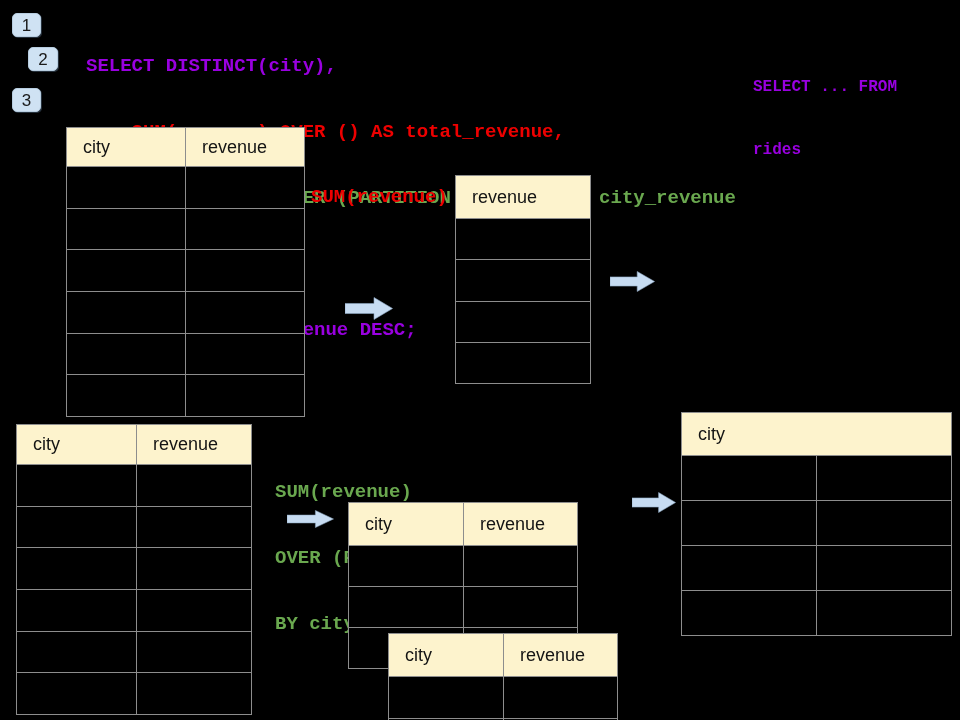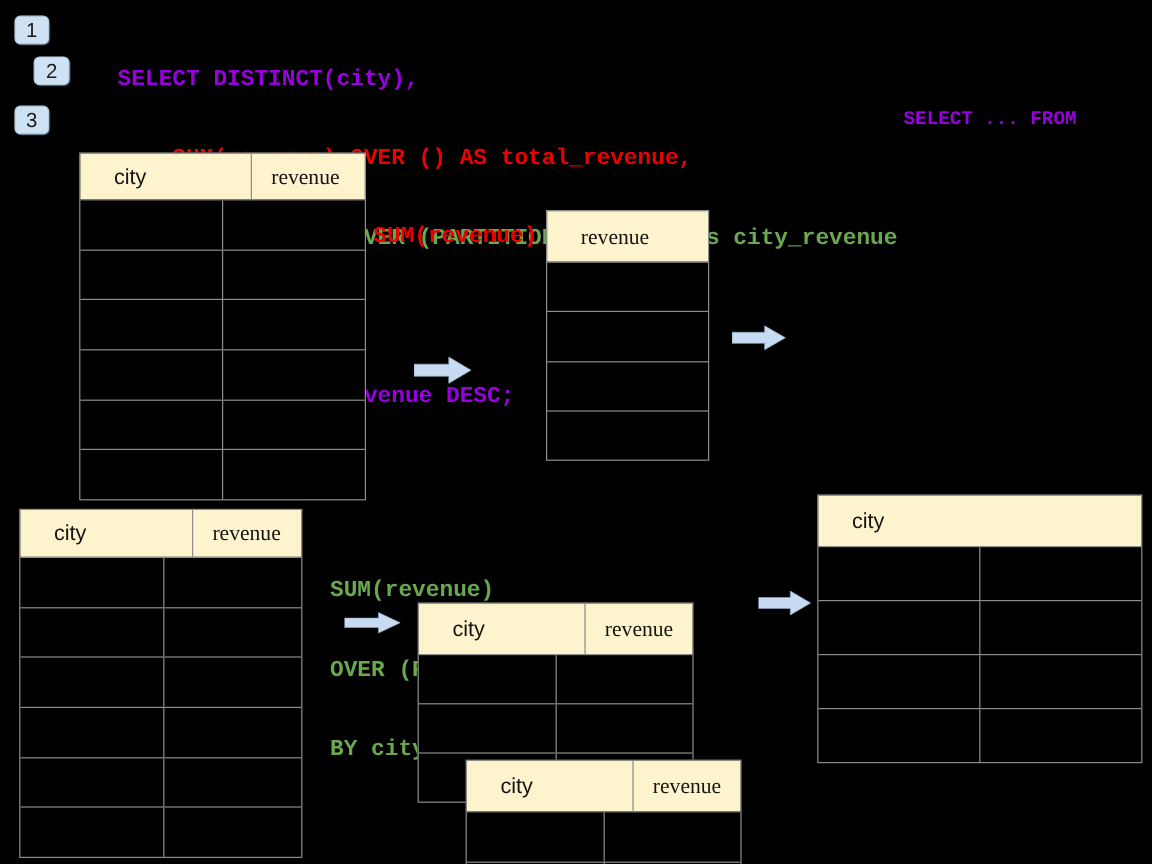--- a/index.html
+++ b/index.html
@@ -14,39 +14,39 @@
     display:flex;align-items:center;justify-content:center;
     font:400 17px/17px "Liberation Sans",sans-serif;color:#1a1a1a;
     box-sizing:border-box;
   }
   
   .code{
     position:absolute;white-space:pre;
     font-family:"Liberation Mono","DejaVu Sans Mono",monospace;
     font-weight:bold;
   }
-  .sql-main{left:98px;top:11px;font-size:19px;line-height:22px;}
-  .side-note{left:753px;top:47px;font-size:16px;line-height:21px;}
+  .sql-main{left:86px;top:11px;font-size:19px;line-height:22px;}
+  .side-note{left:753px;top:35px;font-size:16px;line-height:21px;}
   .ann-total{left:311px;top:140px;font-size:19px;line-height:23px;}
   .ann-part{left:275px;top:437px;font-size:19px;line-height:22px;}
   .code span{display:block;}
   .c-purple{color:#9900e0;}
   .c-red{color:#ee0000;}
   .c-green{color:#6aa84f;}
   
   .tbl{
     position:absolute;border:1px solid #8d8d8d;box-sizing:border-box;
     font-size:18px;color:#141414;background:#000;
   }
   .thead{display:flex;background:#fdf3cd;}
-  .th{display:flex;align-items:center;padding-left:16px;box-sizing:border-box;margin-left:12px;}
+  .th{display:flex;align-items:center;padding-left:16px;box-sizing:border-box;}
   .th + .th,.td + .td{border-left:1px solid #8d8d8d;}
   .trow{display:flex;border-top:1px solid #8d8d8d;box-sizing:border-box;}
   .td{box-sizing:border-box;height:100%;}
-  .grow{flex:1 1 auto;font-family:Liberation Serif, serif;}
+  .grow{flex:1 1 auto;}
   
   .t1{left:66px;top:127px;width:239px;}
   .t1 .thead{height:38px;} .t1 .trow{height:41.7px;} .t1 .c0{width:118px;}
   .t2{left:455px;top:175px;width:136px;}
   .t2 .thead{height:42px;} .t2 .trow{height:41.3px;}
   .t3{left:16px;top:424px;width:236px;}
   .t3 .thead{height:39px;} .t3 .trow{height:41.7px;} .t3 .c0{width:119px;}
   .t4{left:348px;top:502px;width:230px;}
   .t4 .thead{height:42px;} .t4 .trow{height:41px;} .t4 .c0{width:114px;}
   .t5{left:388px;top:633px;width:230px;}
@@ -69,20 +69,21 @@
   <div class="code sql-main">
     <span class="c-purple">SELECT DISTINCT(city),</span>
     <span class="c-red">    SUM(revenue) OVER () AS total_revenue,</span>
     <span class="c-green">    SUM(revenue) OVER (PARTITION BY city) as city_revenue</span>
     <span class="c-purple">  FROM rides</span>
     <span class="c-purple">  ORDER by city_revenue DESC;</span>
   </div>
 
   <div class="code side-note">
     <span class="c-purple">SELECT ... FROM</span>
+    <span class="c-purple">rides</span>
   </div>
 
   <div class="code ann-total">
     <span class="c-red">SUM(revenue)</span>
   </div>
 
   <div class="code ann-part">
     <span class="c-green">SUM(revenue)</span>
     <span class="c-green">OVER (PARTITION</span>
     <span class="c-green">BY city)</span>

